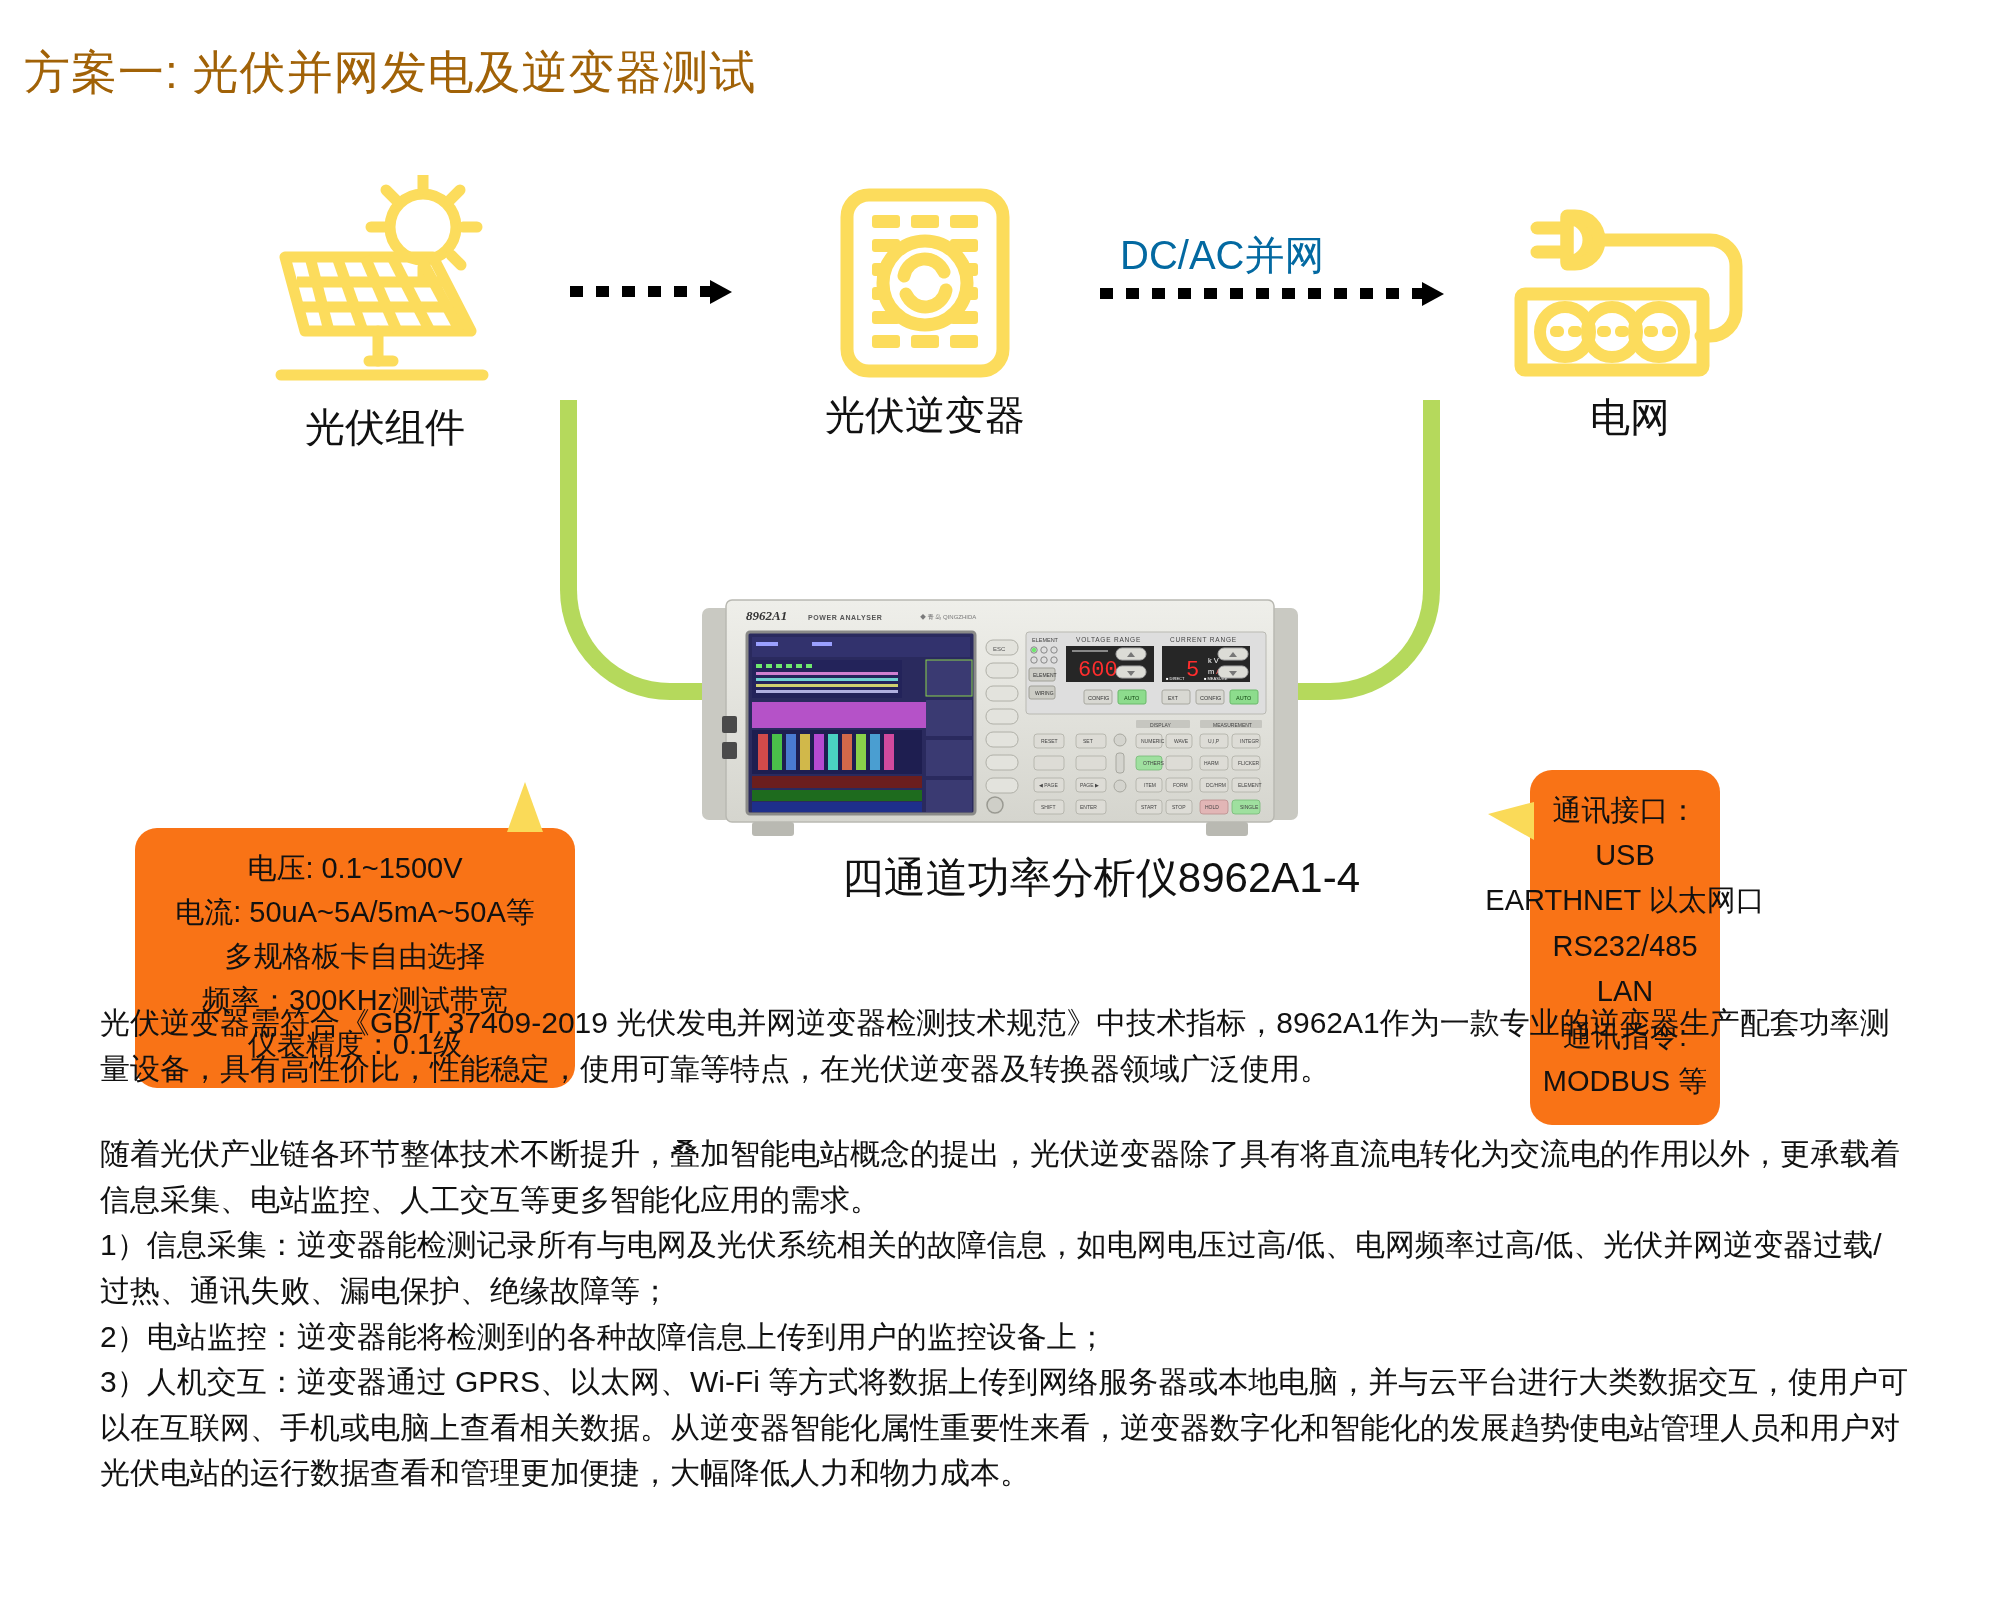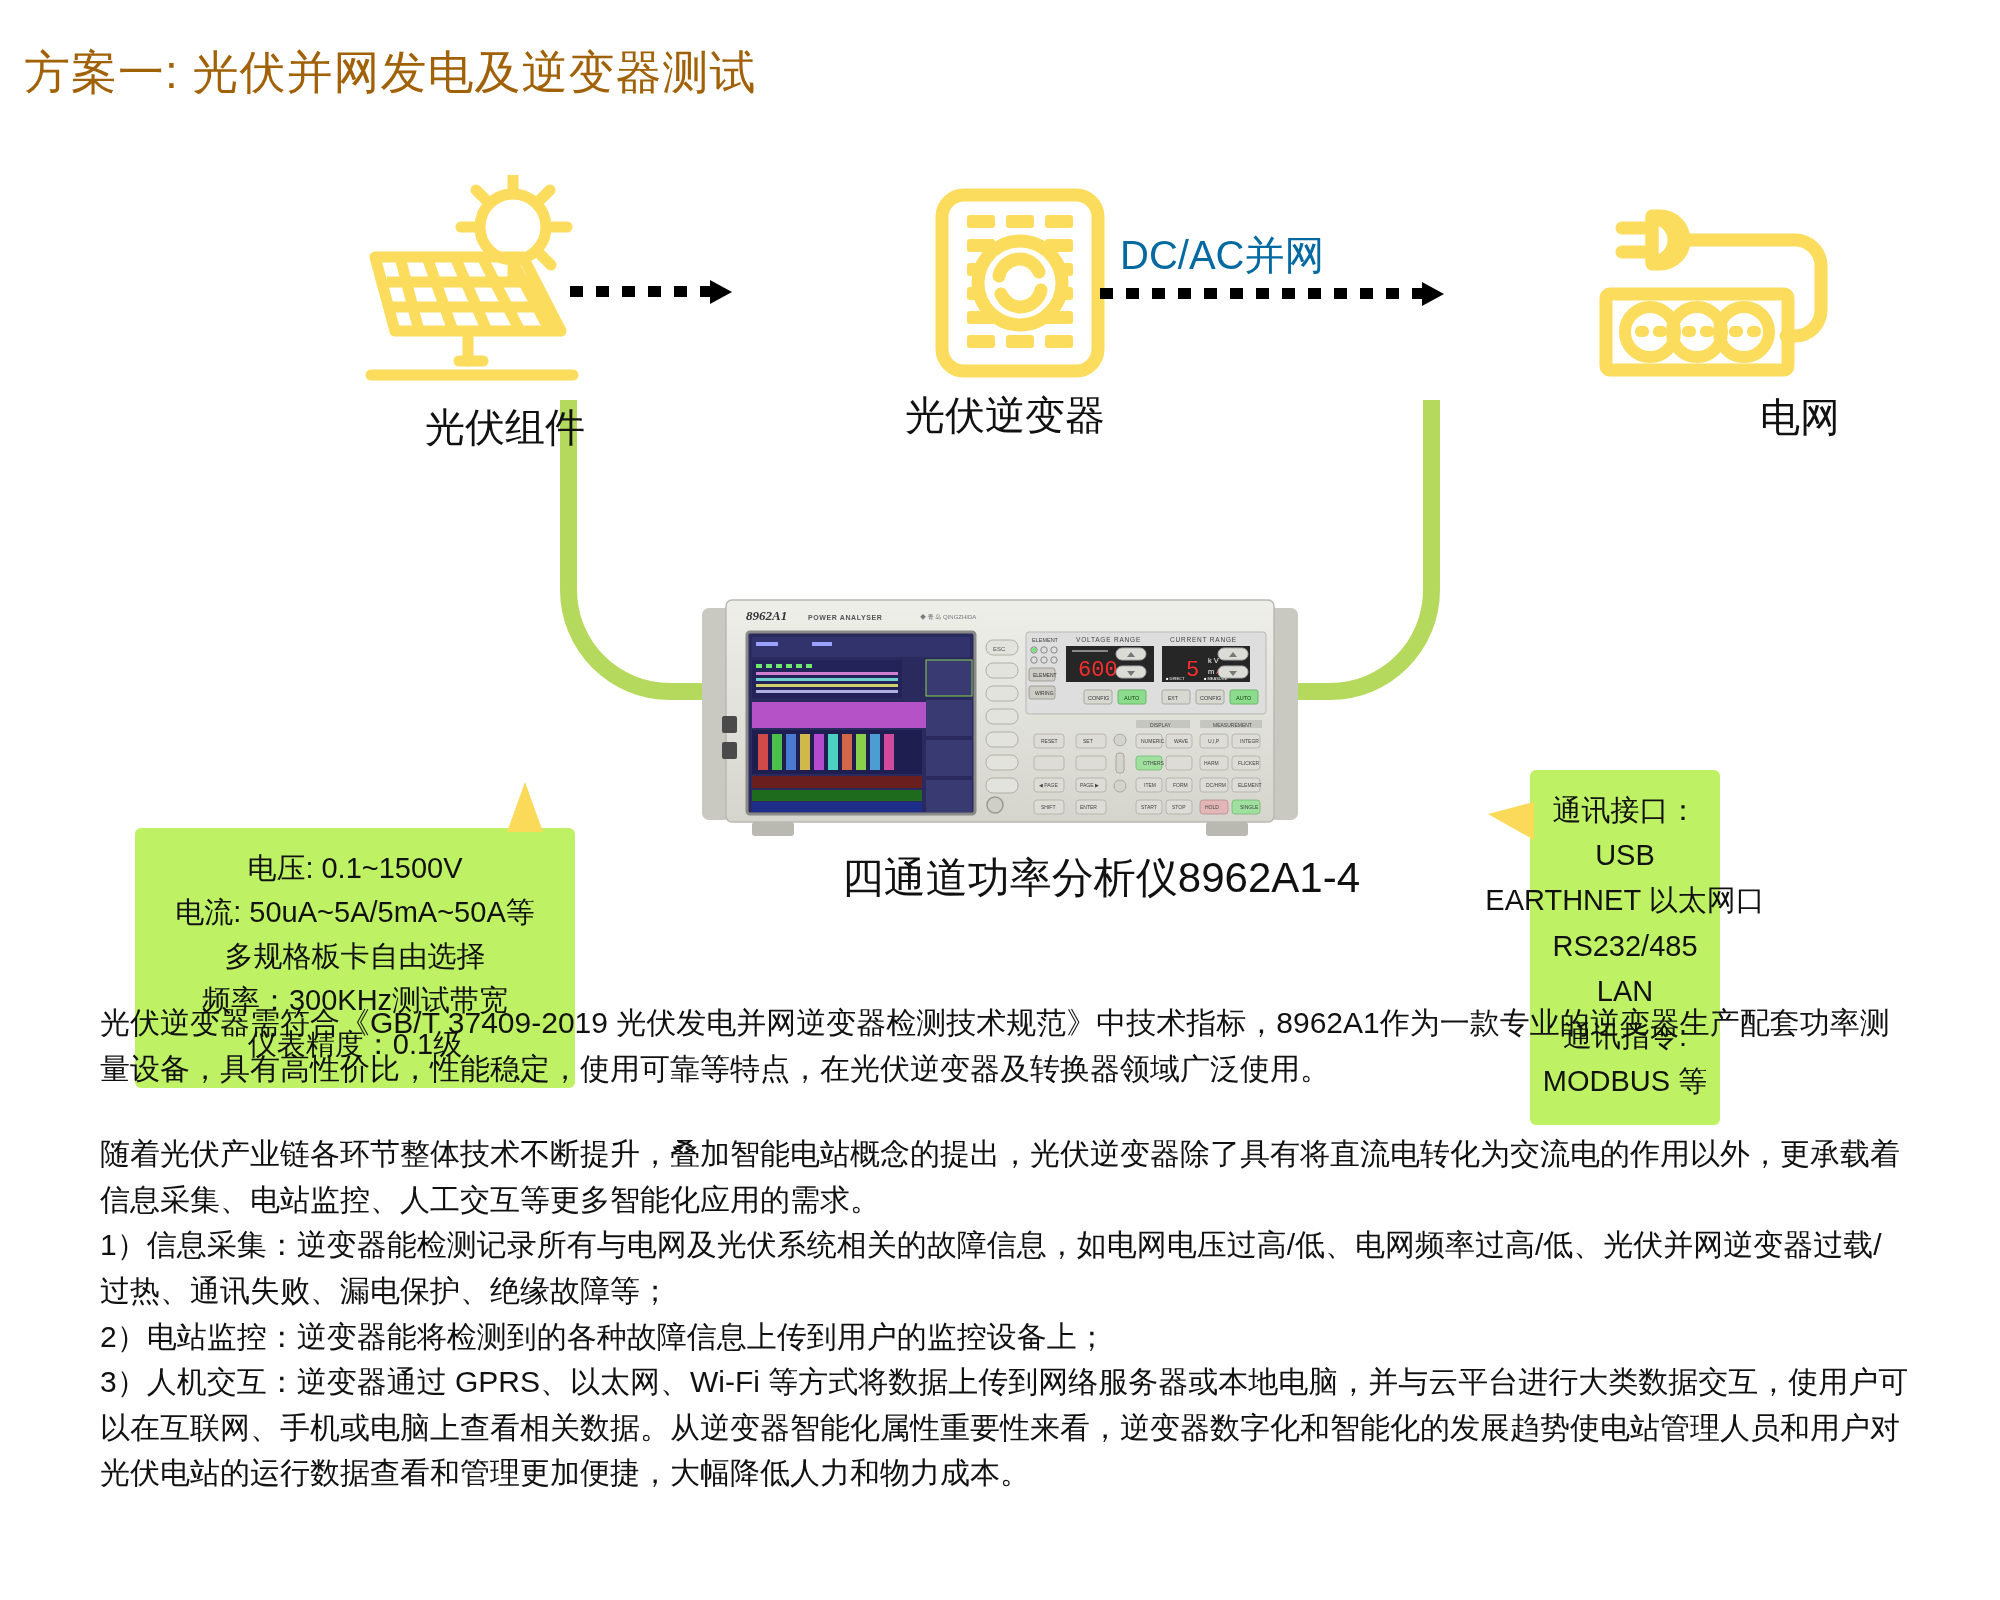--- a/index.html
+++ b/index.html
@@ -31,21 +31,21 @@
   .diagram {
     position: absolute;
     left: 0;
     top: 150px;
     width: 2000px;
     height: 810px;
   }
 
   .node {
     position: absolute;
-    text-align: right;
+    text-align: center;
   }
   .node .icon-wrap {
     display: block;
     margin: 0 auto;
   }
   .node .node-label {
     display: block;
     font-size: 40px;
     color: #111;
     margin-top: 6px;
@@ -151,22 +151,22 @@
     width: 720px;
     text-align: right;
     font-size: 42px;
     color: #111;
     white-space: nowrap;
   }
 
   
   .callout {
     position: absolute;
-    background: #bef264;
-    border-radius: 6px;
+    background: #f97316;
+    border-radius: 22px;
     text-align: center;
     color: #111;
   }
   .callout .line { white-space: nowrap; }
 
   #callout-left {
     left: 135px;
     top: 678px;
     width: 440px;
     padding: 18px 0 22px;

